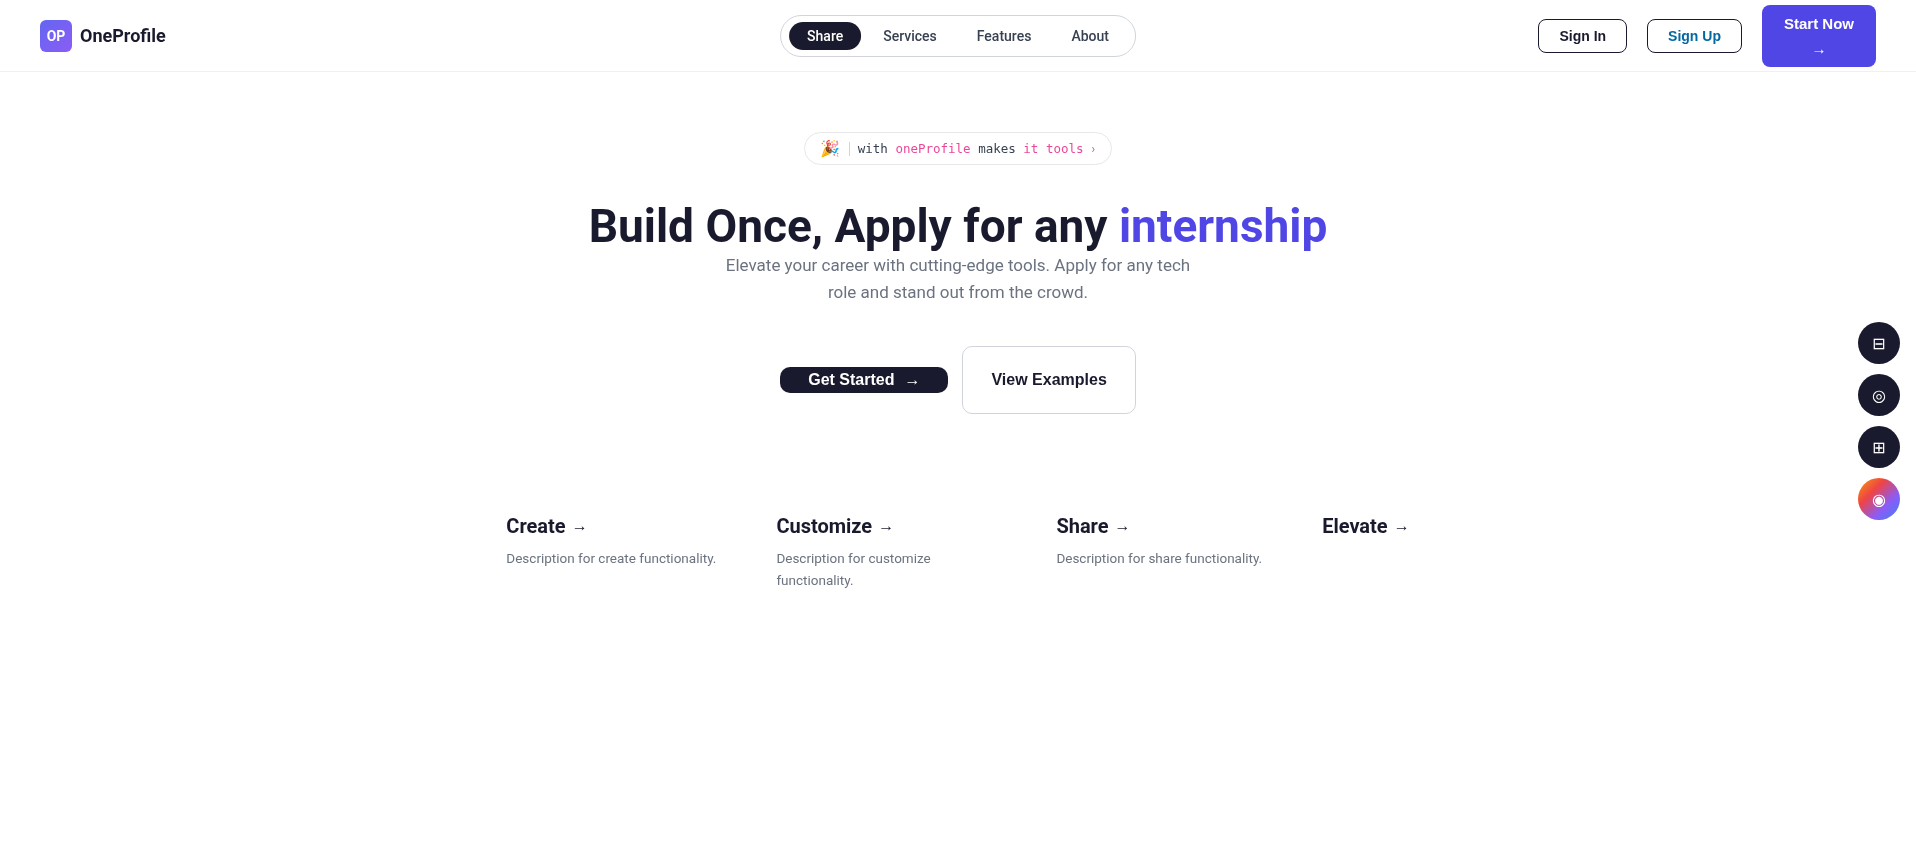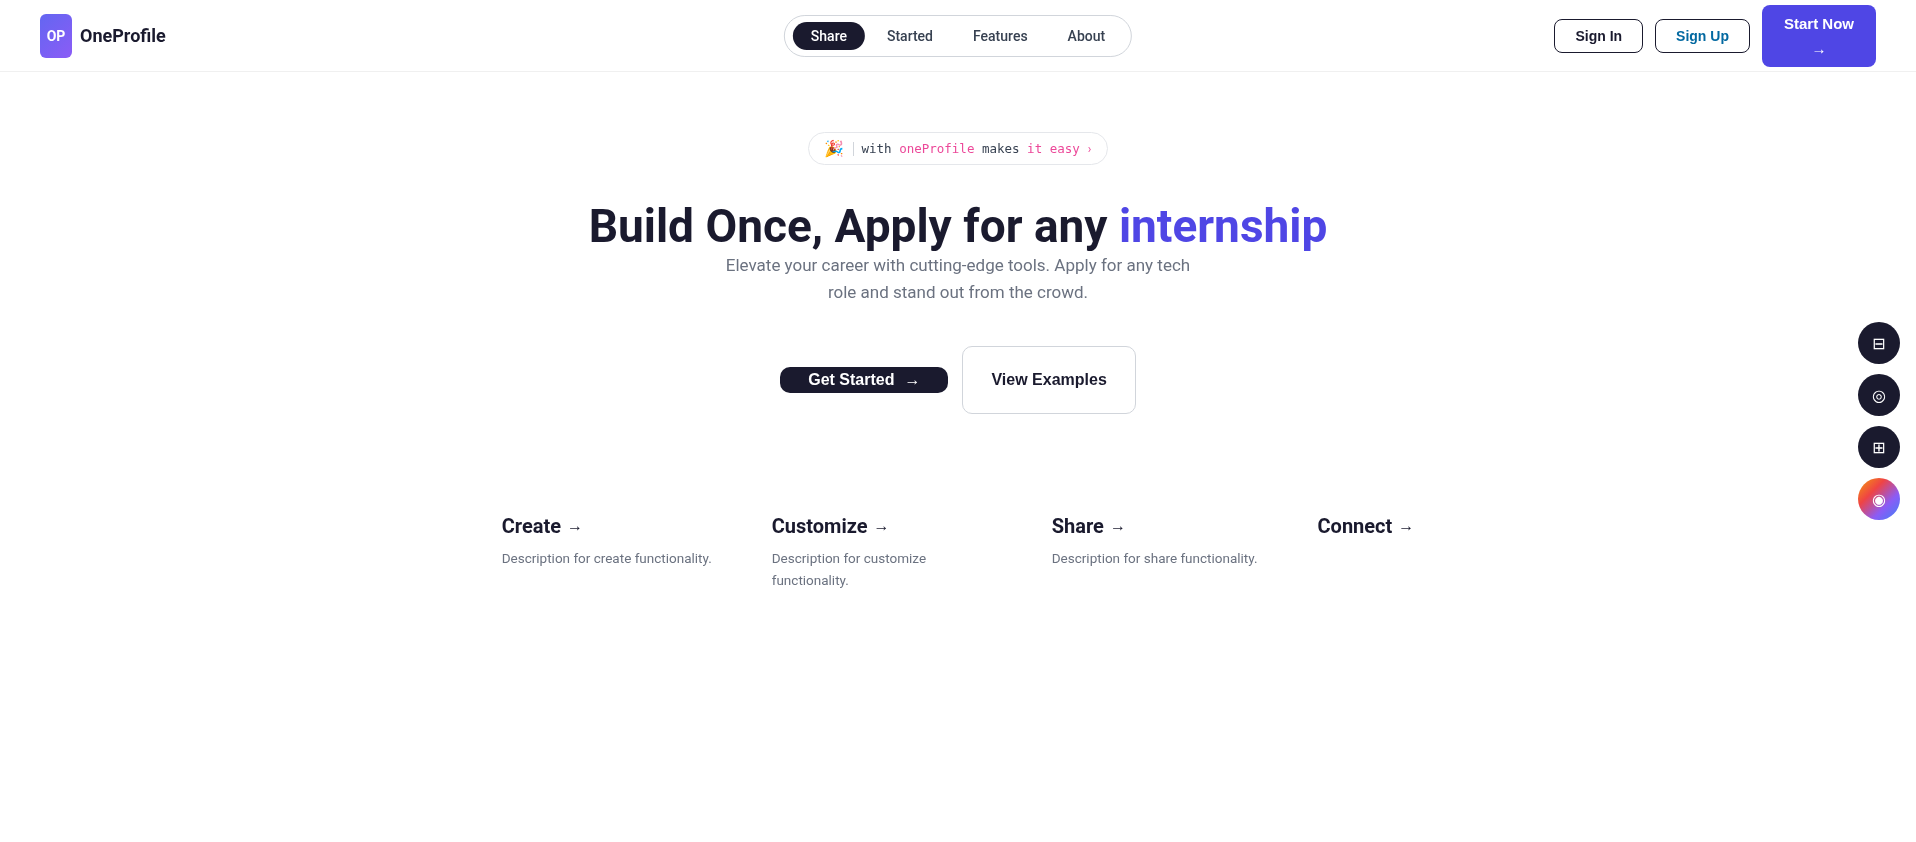--- a/index.html
+++ b/index.html
@@ -24,21 +24,21 @@
     .navbar-brand {
       display: flex;
       align-items: center;
       gap: 8px;
       font-weight: 700;
       font-size: 18px;
       color: #1a1a2e;
     }
     .brand-icon {
       width: 32px;
-      height: 44px;
+      height: 32px;
       background: linear-gradient(135deg, #6366f1, #8b5cf6);
       border-radius: 6px;
       display: flex;
       align-items: center;
       justify-content: center;
       color: white;
       font-size: 14px;
       font-weight: bold;
     }
     .nav-links {
@@ -61,21 +61,21 @@
       cursor: pointer;
       transition: background 0.2s;
     }
     .nav-link.active {
       background: #1a1a2e;
       color: white;
     }
     .nav-actions {
       display: flex;
       align-items: center;
-      gap: 12px;
+      gap: 20px;
     }
     .btn-signin {
       padding: 8px 20px;
       border: 1.5px solid #1a1a2e;
       border-radius: 8px;
       background: white;
       font-size: 14px;
       font-weight: 600;
       color: #1a1a2e;
       cursor: pointer;
@@ -257,41 +257,41 @@
 <nav class="navbar">
   <div class="navbar-brand">
     <div class="brand-icon">
       <span>OP</span>
     </div>
     <span>OneProfile</span>
   </div>
 
   <div class="nav-links">
     <div class="nav-link active">Share</div>
-    <div class="nav-link">Started</div>
+    <div class="nav-link">Services</div>
     <div class="nav-link">Features</div>
     <div class="nav-link">About</div>
   </div>
 
   <div class="nav-actions">
     <button class="btn-signin">Sign In</button>
     <button class="btn-signup">Sign Up</button>
     <button class="btn-start-now">
       <span>Start Now</span>
       <span>→</span>
     </button>
   </div>
 </nav>
 
 <section class="hero">
   <div class="hero-badge">
     <span class="emoji">🎉</span>
     <span class="divider"></span>
     <span class="badge-text">
-      with <em>oneProfile</em> makes <em>it easy</em>
+      with <em>oneProfile</em> makes <em>it tools</em>
     </span>
     <span class="arrow">›</span>
   </div>
 
   <h1 class="hero-title">
     <span>Build Once, Apply for any </span><span class="highlight">internship</span>
   </h1>
 
   <p class="hero-subtitle">Elevate your career with cutting-edge tools. Apply for any tech role and stand out from the crowd.</p>
 
@@ -326,21 +326,21 @@
   <div class="feature-item">
     <div class="feature-title">
       <span>Share</span>
       <span class="feature-arrow">→</span>
     </div>
     <p class="feature-desc">Description for share functionality.</p>
   </div>
 
   <div class="feature-item">
     <div class="feature-title">
-      <span>Connect</span>
+      <span>Elevate</span>
       <span class="feature-arrow">→</span>
     </div>
   </div>
 </div>
 
 <div class="side-icons">
   <button class="side-icon-btn">
     <span>⊟</span>
   </button>
   <button class="side-icon-btn">

